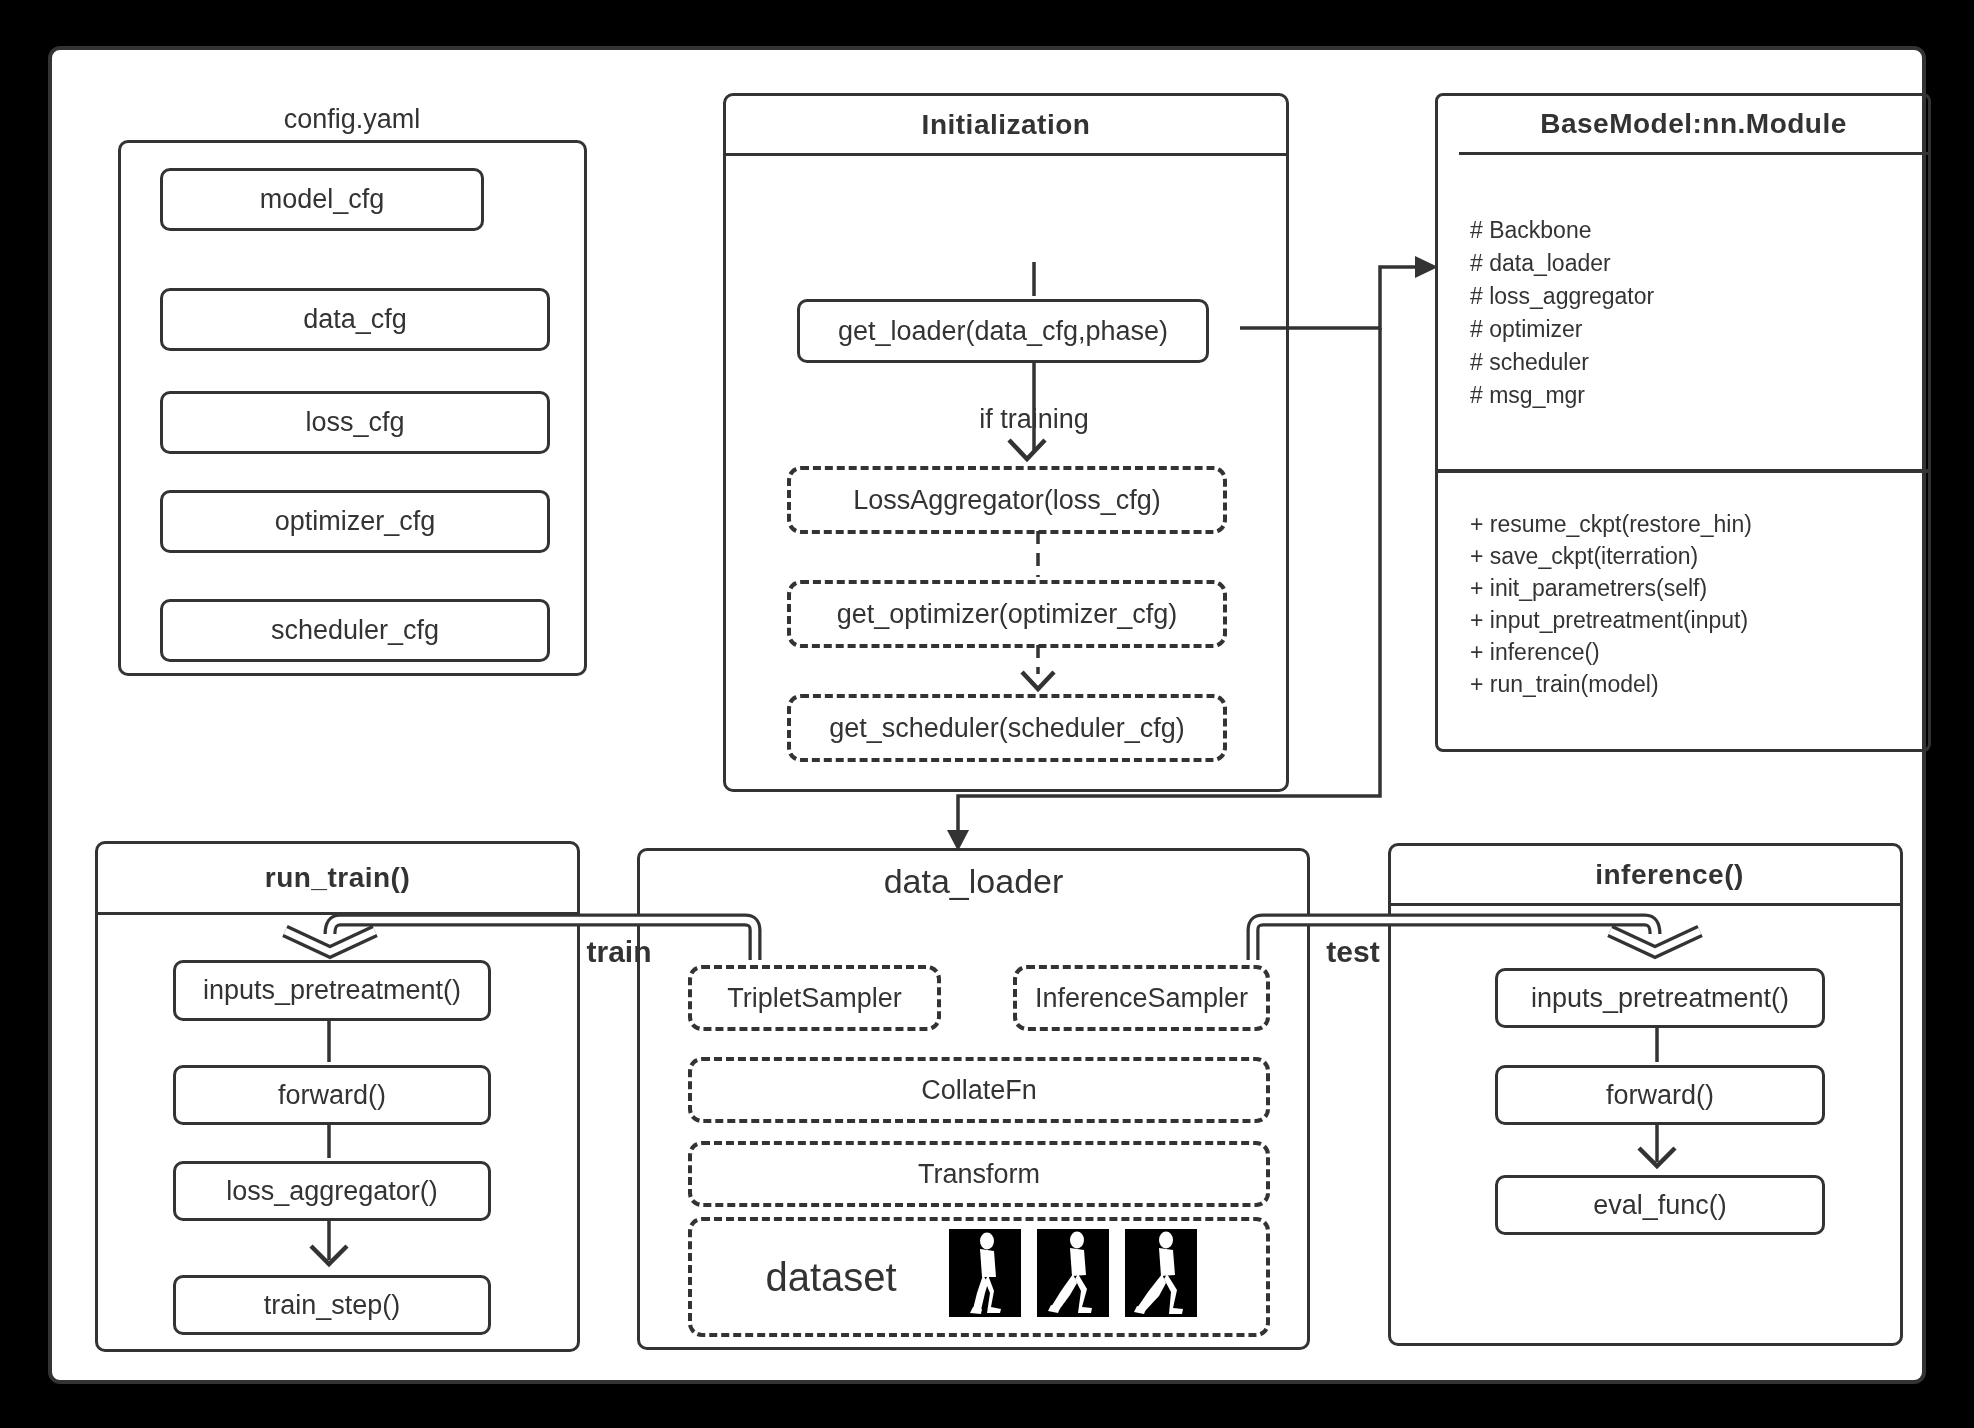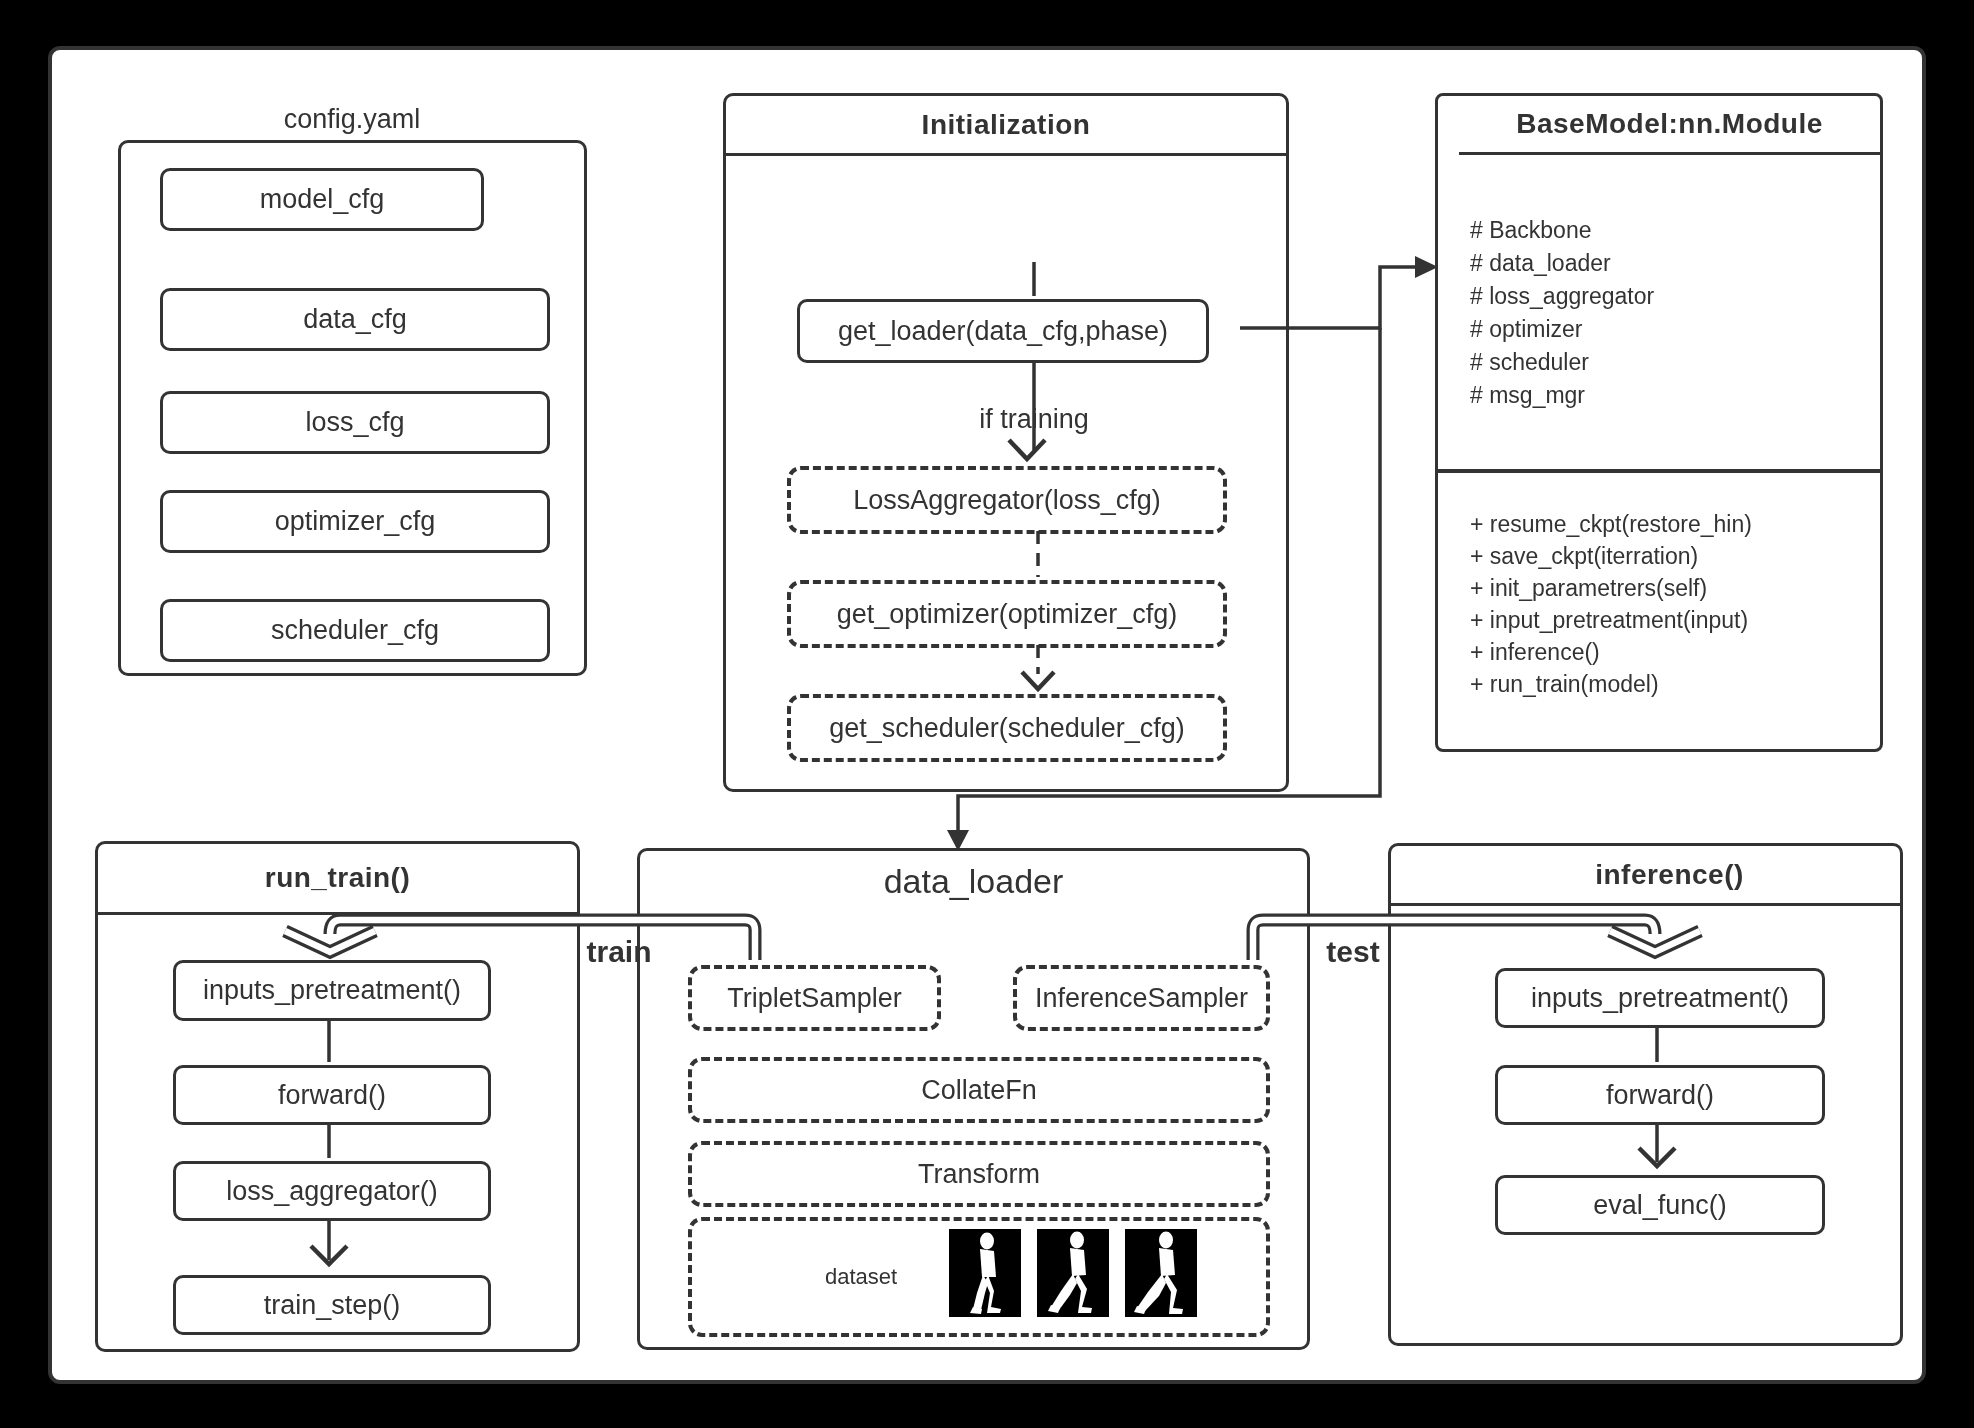--- a/index.html
+++ b/index.html
@@ -42,21 +42,21 @@
 
   <div class="box" style="left:723px;top:93px;width:566px;height:699px;">
     <div class="hdr" style="height:60px;">Initialization</div>
     <div class="node" style="left:71px;top:203px;width:412px;height:64px;">get_loader(data_cfg,phase)</div>
     <div class="dash" style="left:61px;top:370px;width:440px;height:68px;">LossAggregator(loss_cfg)</div>
     <div class="dash" style="left:61px;top:484px;width:440px;height:68px;">get_optimizer(optimizer_cfg)</div>
     <div class="dash" style="left:61px;top:598px;width:440px;height:68px;">get_scheduler(scheduler_cfg)</div>
   </div>
   <div class="floatlbl" style="left:920px;top:402px;width:228px;height:34px;">if training</div>
 
-  <div class="box" style="left:1435px;top:93px;width:448px;height:659px;border-radius:8px;padding-left:21px;">
+  <div class="box" style="left:1435px;top:93px;width:496px;height:659px;border-radius:8px;padding-left:21px;">
     <div class="hdr" style="height:59px;">BaseModel:nn.Module</div>
     <div style="position:absolute;left:32px;top:118px;">
       <div class="listline"># Backbone</div>
       <div class="listline"># data_loader</div>
       <div class="listline"># loss_aggregator</div>
       <div class="listline"># optimizer</div>
       <div class="listline"># scheduler</div>
       <div class="listline"># msg_mgr</div>
     </div>
     <div class="sep" style="top:373px;"></div>
@@ -78,21 +78,21 @@
     <div class="node" style="left:75px;top:431px;width:318px;height:60px;">train_step()</div>
   </div>
 
   <div class="box" style="left:637px;top:848px;width:673px;height:502px;">
     <div class="dltitle">data_loader</div>
     <div class="dash" style="left:48px;top:114px;width:253px;height:66px;">TripletSampler</div>
     <div class="dash" style="left:373px;top:114px;width:257px;height:66px;">InferenceSampler</div>
     <div class="dash" style="left:48px;top:206px;width:582px;height:66px;">CollateFn</div>
     <div class="dash" style="left:48px;top:290px;width:582px;height:66px;">Transform</div>
     <div class="dash" style="left:48px;top:366px;width:582px;height:120px;justify-content:flex-start;">
-      <div class="floatlbl" style="left:84px;top:0;width:170px;height:100%;font-size:22px;">dataset</div>
+      <div class="floatlbl" style="left:54px;top:0;width:170px;height:100%;font-size:40px;">dataset</div>
       <svg class="sil" style="left:257px;top:8px;" viewBox="0 0 72 88">
         <rect width="72" height="88" fill="#000"></rect>
         <ellipse cx="38" cy="12" rx="7" ry="8.5" fill="#fff"></ellipse>
         <path d="M31 20 L45 22 L47 48 L33 48 Z" fill="#fff"></path>
         <path d="M34 46 L28 64 L24 80 L32 81 L36 64 L39 54 Z" fill="#fff"></path>
         <path d="M39 46 L45 62 L42 78 L52 80 L51 84 L38 84 L41 64 L36 52 Z" fill="#fff"></path>
         <path d="M24 78 L33 80 L32 85 L21 84 Z" fill="#fff"></path>
       </svg>
       <svg class="sil" style="left:345px;top:8px;" viewBox="0 0 72 88">
         <rect width="72" height="88" fill="#000"></rect>

